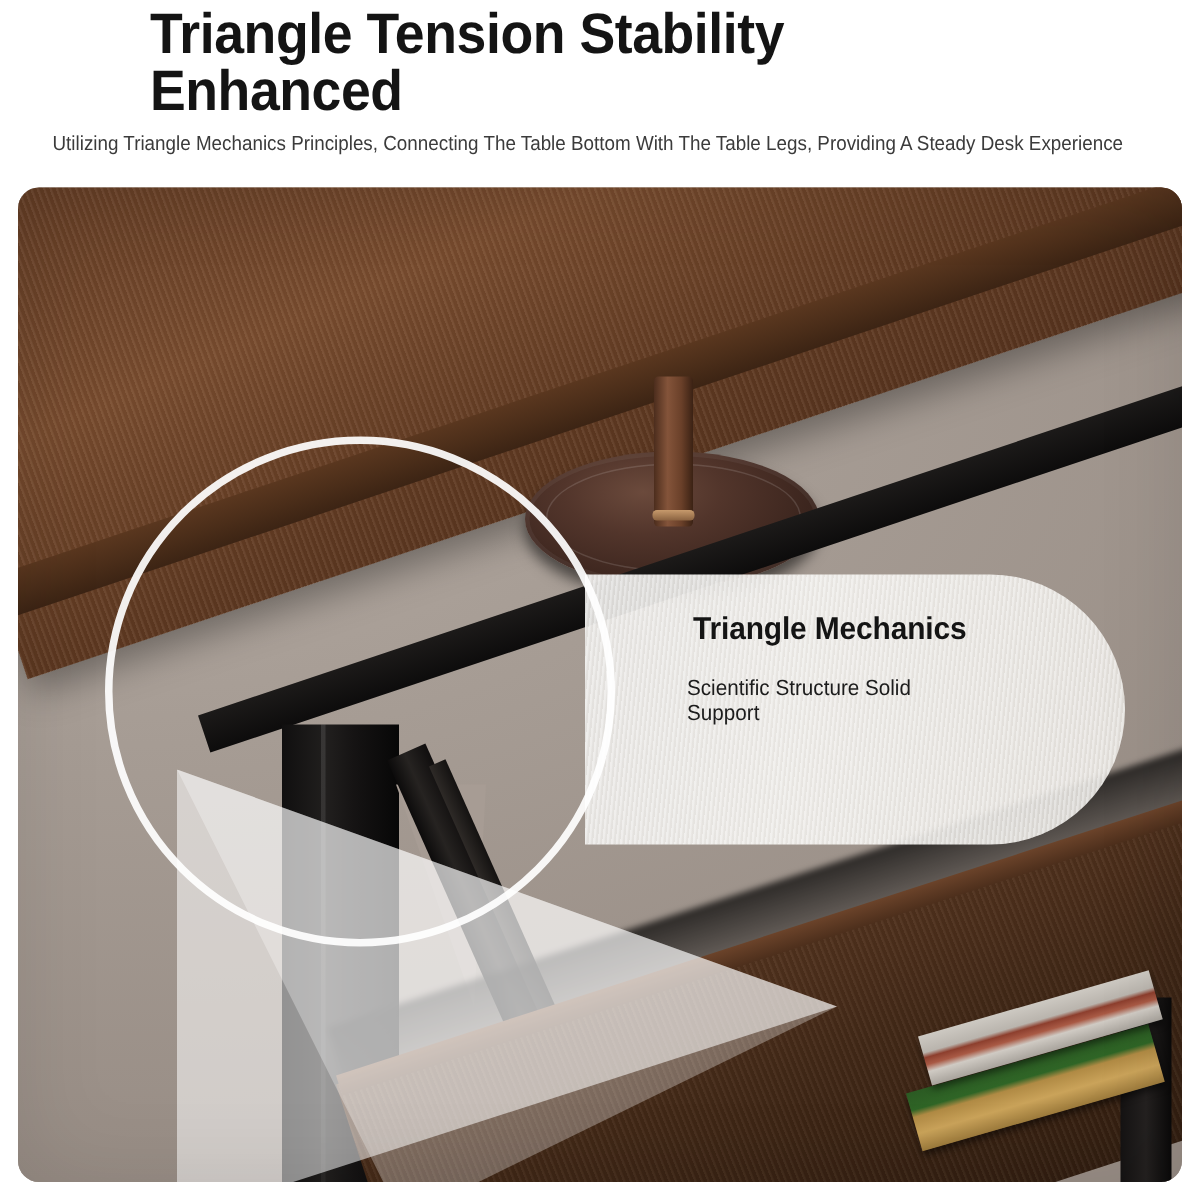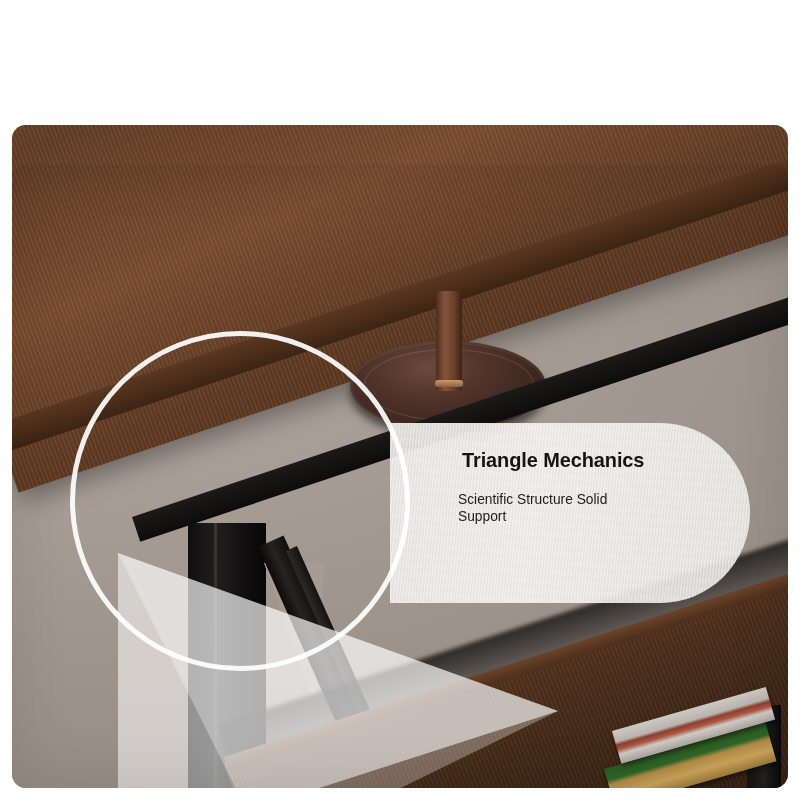--- a/index.html
+++ b/index.html
@@ -70,21 +70,20 @@
     top: 125px;
     width: 776px;
     height: 663px;
     border-radius: 14px;
     overflow: hidden;
     background: #a1978f;
   }
   .photo-inner {
     position: absolute;
     inset: 0;
-    margin-top: 40px;
   }
 
   
   .wall {
     position: absolute;
     inset: 0;
     background:
       radial-gradient(120% 80% at 10% 20%, #b3a9a1 0%, #a69c94 45%, #988d85 100%);
   }
   .wall-panel {
@@ -374,20 +373,25 @@
     border-radius: 14px;
     box-shadow: inset 0 0 60px rgba(0,0,0,0.10);
     pointer-events: none;
   }
 </style>
 </head>
 <body>
 
 <div class="page">
 
+  <div class="header">
+    <h1 class="headline">Triangle Tension Stability
+Enhanced</h1>
+    <p class="subhead">Utilizing Triangle Mechanics Principles, Connecting The Table Bottom With The Table Legs, Providing A Steady Desk Experience</p>
+  </div>
 
   <div class="photo">
     <div class="photo-inner">
 
       <div class="wall"></div>
       <div class="wall-panel"></div>
 
       <div class="desktop">
         
       </div>

